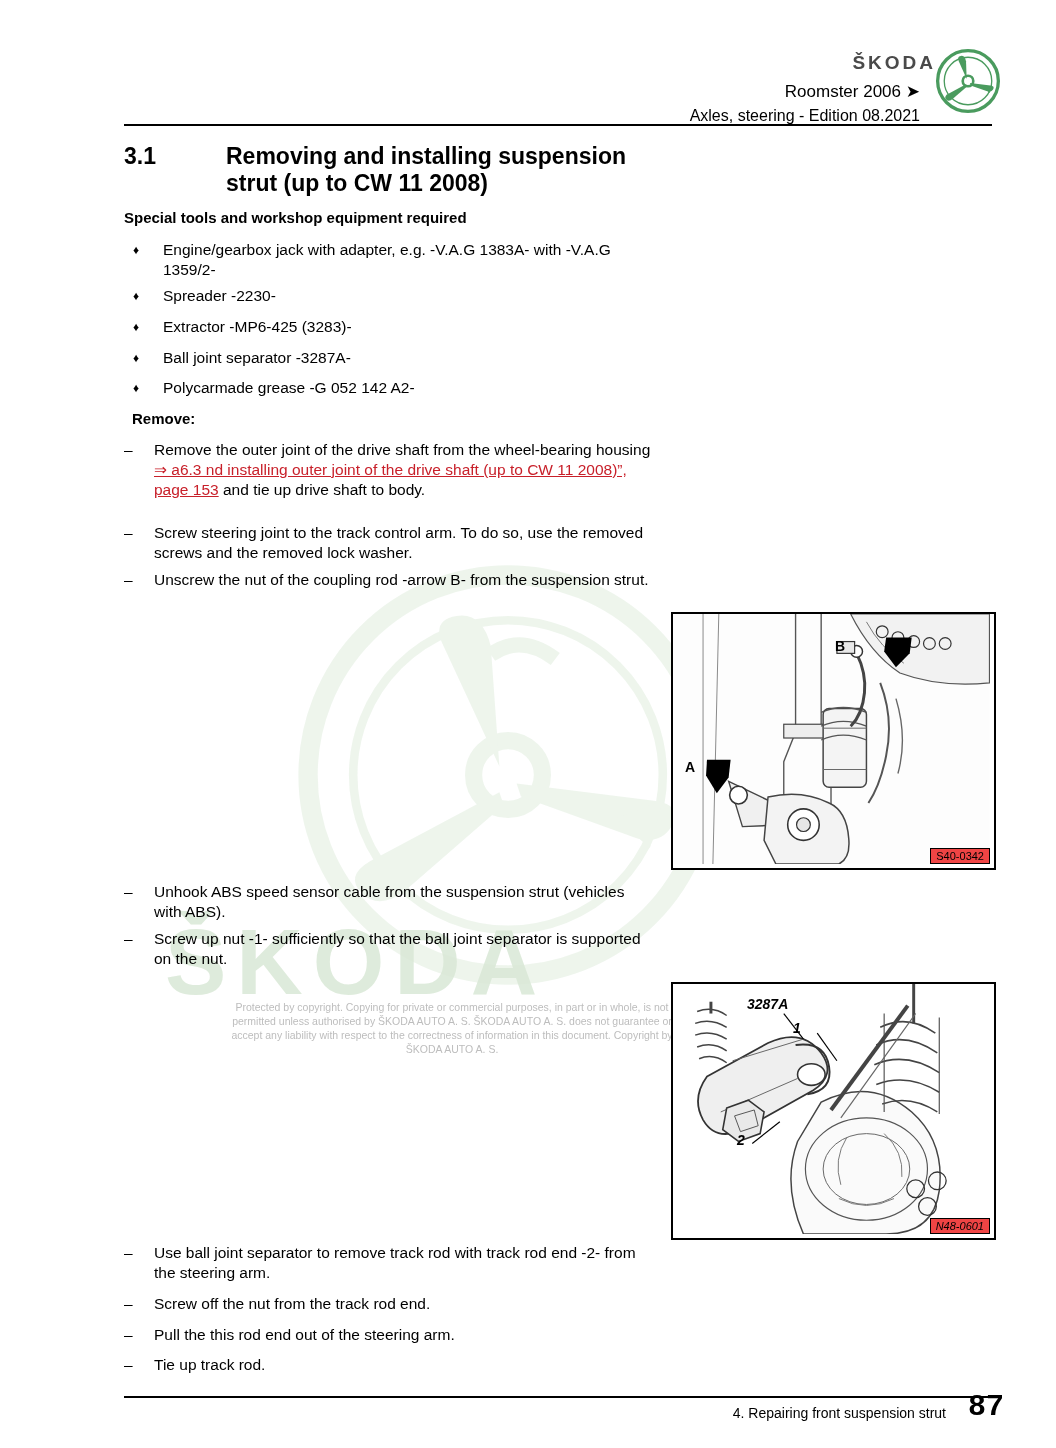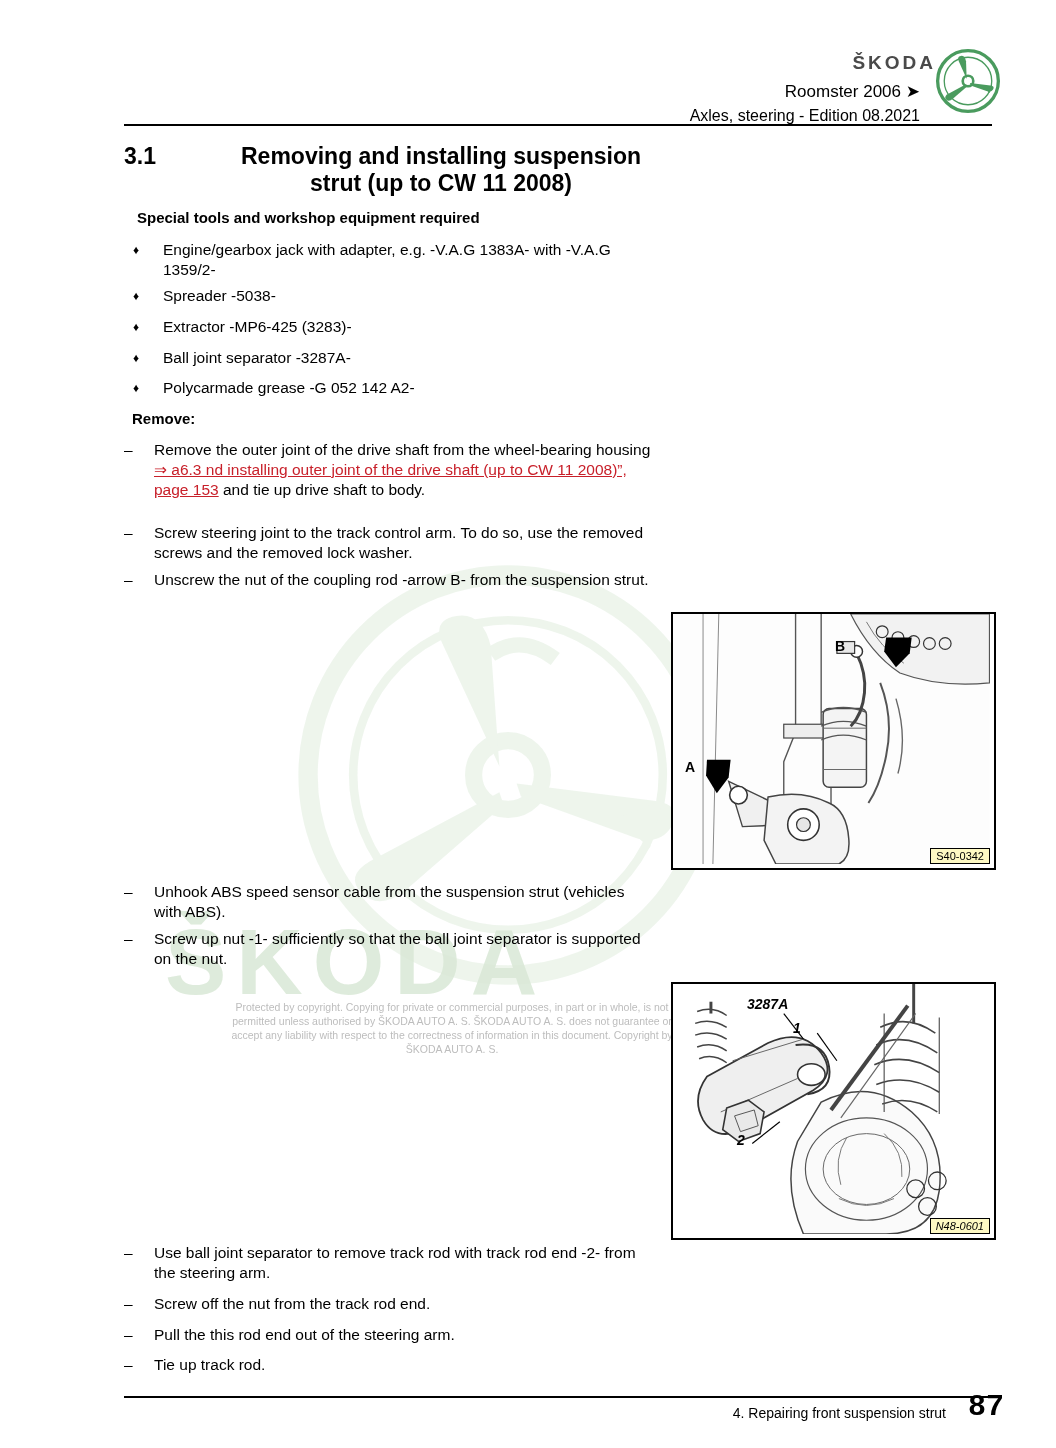--- a/index.html
+++ b/index.html
@@ -96,21 +96,20 @@
     font-weight: bold;
   }
   .sec-title {
     position: absolute;
     left: 226px;
     top: 143px;
     width: 430px;
     font-size: 23px;
     font-weight: bold;
     line-height: 27px;
-    text-align: center;
   }
 
   .sub-head {
     position: absolute;
     left: 124px;
     font-size: 15px;
     font-weight: bold;
   }
 
   
@@ -143,21 +142,21 @@
     position: absolute;
     border: 2px solid #000;
     background: #ffffff;
     overflow: hidden;
   }
   .fig-code {
     position: absolute;
     right: 4px;
     bottom: 4px;
     border: 1px solid #000;
-    background: #fef9c3;
+    background: #ef4444;
     font-size: 11px;
     padding: 1px 5px;
     font-family: "Liberation Sans", sans-serif;
   }
   .fig-label {
     position: absolute;
     font-size: 14px;
     font-weight: bold;
   }
 
@@ -231,29 +230,29 @@
       <path d="M53 53 L84 57 Q91 58 88 63 Q85 68 78 65 L54 57 Z" fill="#4a9b5e"></path>
       <path d="M47 55 L19 70 Q13 74 17 78 Q21 82 27 77 L49 58 Z" fill="#4a9b5e"></path>
       <path d="M75 61 L86 57 L83 68 Z" fill="#4a9b5e"></path>
     </svg>
     <div class="skoda-word" style="right:120px;top:52px;">ŠKODA</div>
     <div class="hdr-rule"></div>
 
     <div class="sec-num">3.1</div>
     <div class="sec-title">Removing and installing suspension strut (up to CW 11 2008)</div>
 
-    <div class="sub-head" style="top:209px;margin-left:13px;">Special tools and workshop equipment required</div>
+    <div class="sub-head" style="top:209px;">Special tools and workshop equipment required</div>
 
     <div class="item" style="left:133px; top:240px; width:520px;">
       <span class="mark diamond">♦</span>
       <span class="txt">Engine/gearbox jack with adapter, e.g. -V.A.G 1383A- with -V.A.G 1359/2-</span>
     </div>
     <div class="item" style="left:133px; top:286px; width:520px;">
       <span class="mark diamond">♦</span>
-      <span class="txt">Spreader -5038-</span>
+      <span class="txt">Spreader -2230-</span>
     </div>
     <div class="item" style="left:133px; top:317px; width:520px;">
       <span class="mark diamond">♦</span>
       <span class="txt">Extractor -MP6-425 (3283)-</span>
     </div>
     <div class="item" style="left:133px; top:348px; width:520px;">
       <span class="mark diamond">♦</span>
       <span class="txt">Ball joint separator -3287A-</span>
     </div>
     <div class="item" style="left:133px; top:378px; width:520px;">

